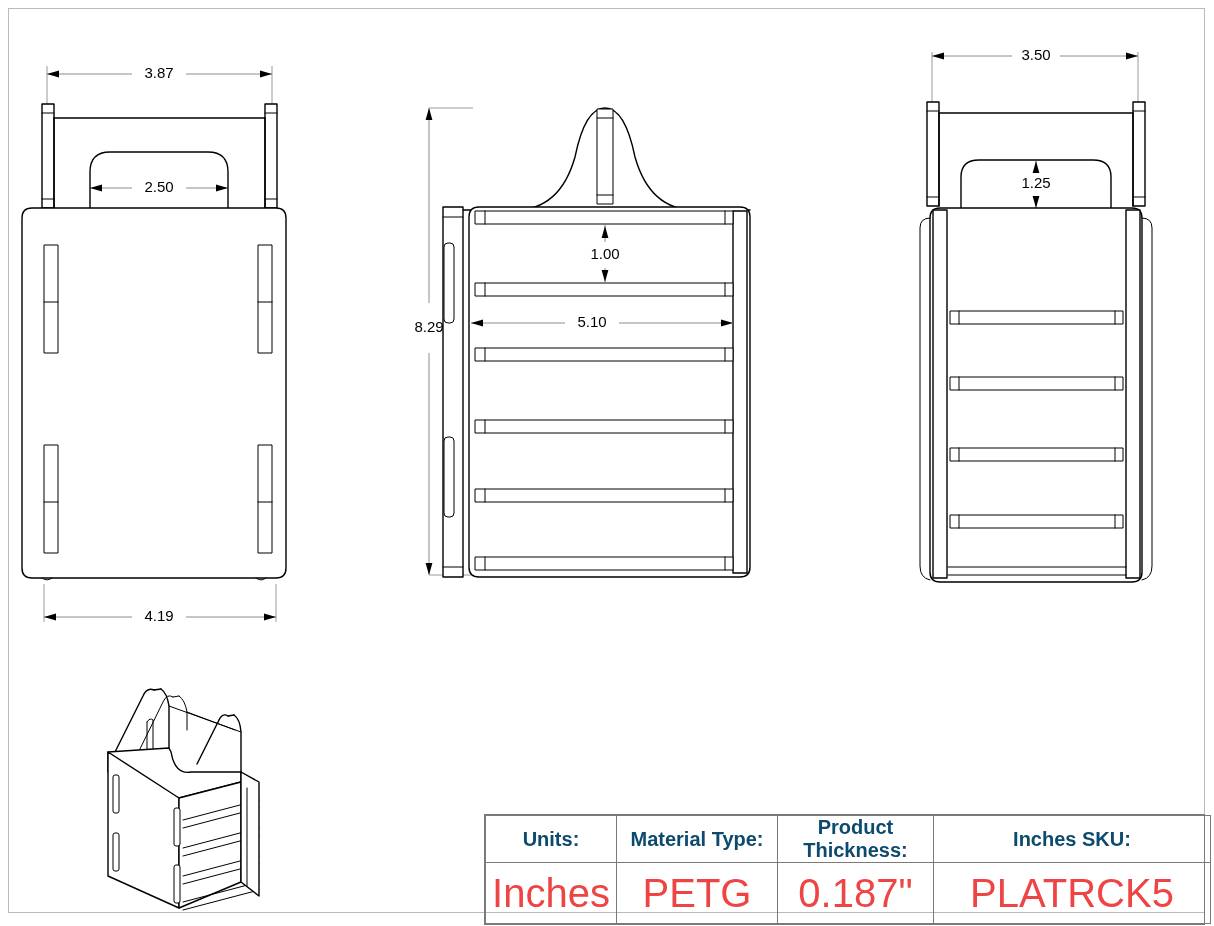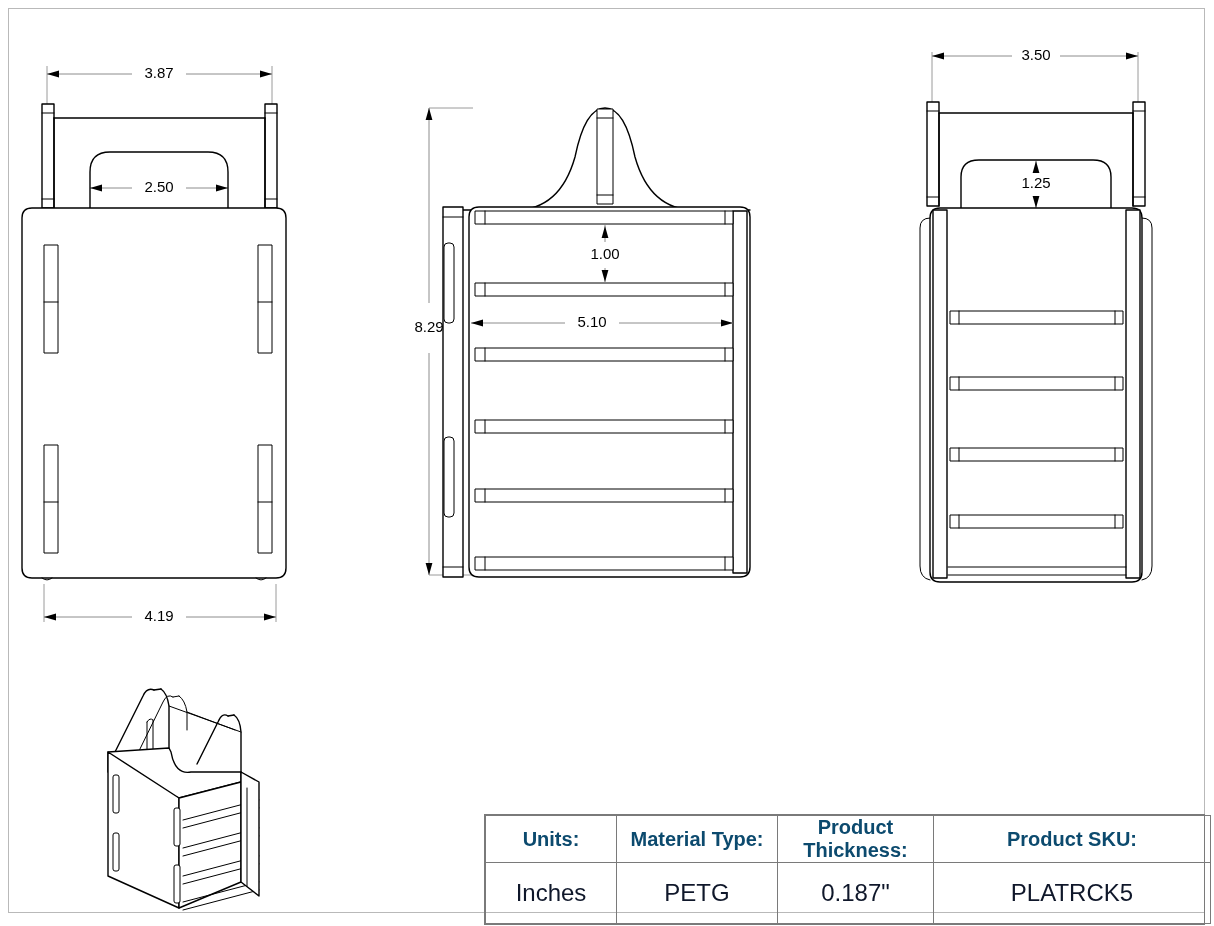--- a/index.html
+++ b/index.html
@@ -102,22 +102,22 @@
     padding: 0;
   }
   #title-block tr.hdr td {
     height: 37px;
     font-size: 20px;
     color: #0c4a6e;
     font-weight: bold;
   }
   #title-block tr.val td {
     height: 60px;
-    font-size: 24px;
-    color: #0f172a;
+    font-size: 40px;
+    color: #ef4444;
   }
   .col-units   { width: 130px; }
   .col-mattype { width: 160px; }
   .col-matthk  { width: 155px; }
   .col-sku     { width: 276px; }
 </style>
 </head>
 <body>
 
 <div id="sheet">
@@ -414,21 +414,21 @@
     </g>
   </svg>
 
   <div id="title-block">
     <table>
       <tbody>
           <tr class="hdr">
         <td class="col-units">Units:</td>
         <td class="col-mattype">Material Type:</td>
         <td class="col-matthk">Product Thickness:</td>
-        <td class="col-sku">Product SKU:</td>
+        <td class="col-sku">Inches SKU:</td>
       </tr>
       <tr class="val">
         <td class="col-units">Inches</td>
         <td class="col-mattype">PETG</td>
         <td class="col-matthk">0.187"</td>
         <td class="col-sku">PLATRCK5</td>
       </tr>
     </tbody>
       </table>
   </div>

